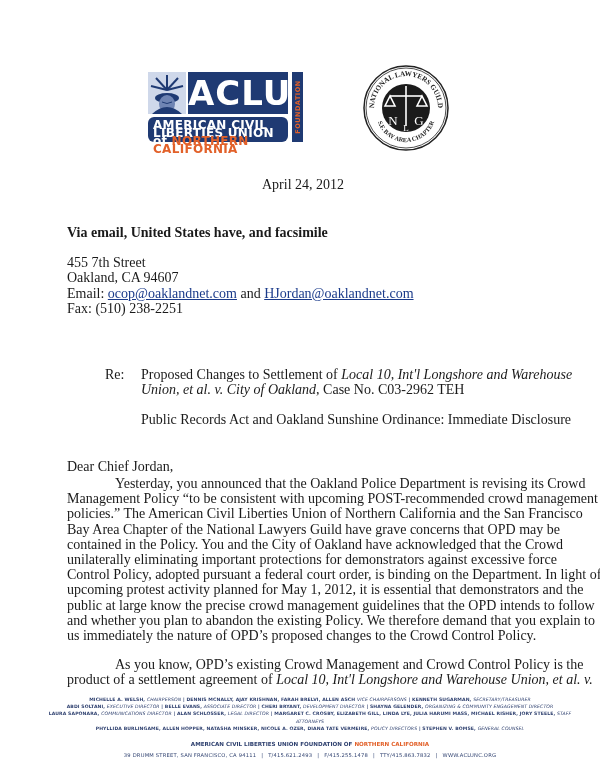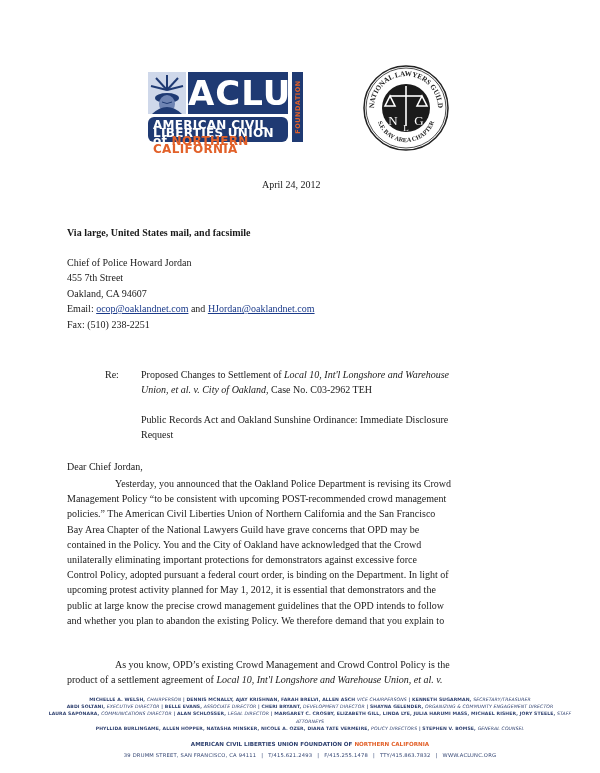--- a/index.html
+++ b/index.html
@@ -13,21 +13,21 @@
   .aclu-word { position: absolute; left: 40px; top: 0; width: 100px; height: 42px; background: #1f3a73; color: #ffffff; font-family: "DejaVu Sans", "Liberation Sans", sans-serif; font-weight: bold; font-size: 34px; line-height: 42px; text-align: center; letter-spacing: 1px; }
   .aclu-bar { position: absolute; left: 0; top: 45px; width: 140px; height: 25px; background: #1f3a73; color: #ffffff; font-family: "DejaVu Sans", "Liberation Sans", sans-serif; font-weight: bold; font-size: 12px; line-height: 8px; padding: 4px 0 0 5px; box-sizing: border-box; letter-spacing: 0.3px; border-radius: 6px; }
   .aclu-bar .nc { color: #e2612a; }
   .aclu-foundation { left: 292px; top: 72px; width: 11px; height: 70px; background: #1f3a73; }
   .aclu-foundation span { position: absolute; left: 50%; top: 50%; transform: translate(-50%, -50%) rotate(-90deg); color: #e2612a; font-family: "DejaVu Sans", "Liberation Sans", sans-serif; font-weight: bold; font-size: 6.5px; letter-spacing: 0.5px; white-space: nowrap; }
 
   
   .nlg-seal { left: 362px; top: 64px; width: 88px; height: 88px; }
 
   
-  .txt { font-size: 10px; line-height: 15px; white-space: nowrap; }
+  .txt { font-size: 14px; line-height: 15px; white-space: nowrap; }
   .date { left: 262px; top: 177px; }
   .via { left: 67px; top: 225px; font-weight: bold; }
   .addr { left: 67px; top: 255px; }
   .addr div { height: 15.4px; }
   .link { color: #1a3a8a; text-decoration: underline; margin-top: 39px; }
   .re-label { left: 105px; top: 367px; }
   .re-body { left: 141px; top: 367px; }
   .re-body div { height: 15.4px; }
   .re-body .gap { height: 14px; }
   .salut { left: 67px; top: 459px; }
@@ -99,52 +99,51 @@
       <path d="M60 32 l-5 10 h10 z"></path>
     </g>
     <text x="31" y="61" font-family="Liberation Serif, serif" font-size="13" fill="#ffffff" id="nlgN" text-anchor="middle">N</text>
     <text x="44" y="67" font-family="Liberation Serif, serif" font-size="9" fill="#ffffff" id="nlgL" text-anchor="middle">L</text>
     <text x="57" y="61" font-family="Liberation Serif, serif" font-size="13" fill="#ffffff" id="nlgG" text-anchor="middle">G</text>
   </svg>
 </div>
 
 <div class="abs txt date">April 24, 2012</div>
 
-<div class="abs txt via">Via large, United States mail, and facsimile</div>
+<div class="abs txt via">Via email, United States have, and facsimile</div>
 
 <div class="abs txt addr">
-  <div>Chief of Police Howard Jordan</div>
   <div>455 7th Street</div>
   <div>Oakland, CA  94607</div>
   <div><span>Email:  </span><a class="link">ocop@oaklandnet.com</a><span> and </span><a class="link">HJordan@oaklandnet.com</a></div>
   <div>Fax: (510) 238-2251</div>
 </div>
 
 <div class="abs txt re-label">Re:</div>
 <div class="abs txt re-body">
   <div><span>Proposed Changes to Settlement of </span><i>Local 10, Int'l Longshore and Warehouse</i></div>
   <div><i>Union, et al. v. City of Oakland</i><span>, Case No. C03-2962 TEH</span></div>
   <div class="gap"></div>
   <div>Public Records Act and Oakland Sunshine Ordinance: Immediate Disclosure</div>
-  <div>Request</div>
 </div>
 
 <div class="abs txt salut">Dear Chief Jordan,</div>
 
 <div class="abs txt para p1">
   <div class="indent">Yesterday, you announced that the Oakland Police Department is revising its Crowd</div>
   <div>Management Policy “to be consistent with upcoming POST-recommended crowd management</div>
   <div>policies.”  The American Civil Liberties Union of Northern California and the San Francisco</div>
   <div>Bay Area Chapter of the National Lawyers Guild have grave concerns that OPD may be</div>
   <div>contained in the Policy.  You and the City of Oakland have acknowledged that the Crowd</div>
   <div>unilaterally eliminating important protections for demonstrators against excessive force</div>
   <div>Control Policy, adopted pursuant a federal court order, is binding on the Department.  In light of</div>
   <div>upcoming protest activity planned for May 1, 2012, it is essential that demonstrators and the</div>
   <div>public at large know the precise crowd management guidelines that the OPD intends to follow</div>
   <div>and whether you plan to abandon the existing Policy.  We therefore demand that you explain to</div>
+  <div>us immediately the nature of OPD’s proposed changes to the Crowd Control Policy.</div>
 </div>
 
 <div class="abs txt para p2">
   <div class="indent">As you know, OPD’s existing Crowd Management and Crowd Control Policy is the</div>
   <div><span>product of a settlement agreement of </span><i>Local 10, Int'l Longshore and Warehouse Union, et al. v.</i></div>
 </div>
 
 <div class="abs footer-names">
   <div><span>MICHELLE A. WELSH, </span><i>CHAIRPERSON</i><span> | DENNIS MCNALLY, AJAY KRISHNAN, FARAH BRELVI, ALLEN ASCH </span><i>VICE CHAIRPERSONS</i><span> | KENNETH SUGARMAN, </span><i>SECRETARY/TREASURER</i></div>
   <div><span>ABDI SOLTANI, </span><i>EXECUTIVE DIRECTOR</i><span> | BELLE EVANS, </span><i>ASSOCIATE DIRECTOR</i><span> | CHERI BRYANT, </span><i>DEVELOPMENT DIRECTOR</i><span> | SHAYNA GELENDER, </span><i>ORGANIZING &amp; COMMUNITY ENGAGEMENT DIRECTOR</i></div>

